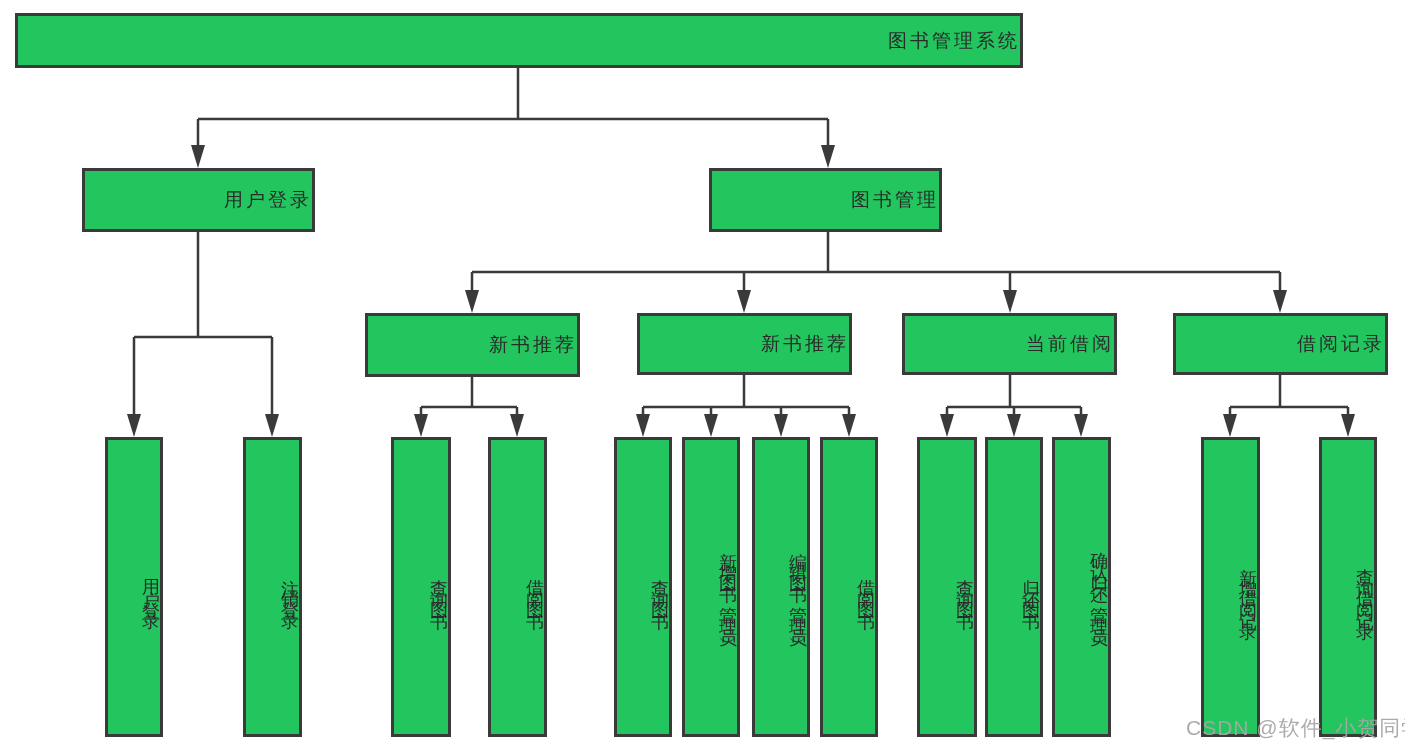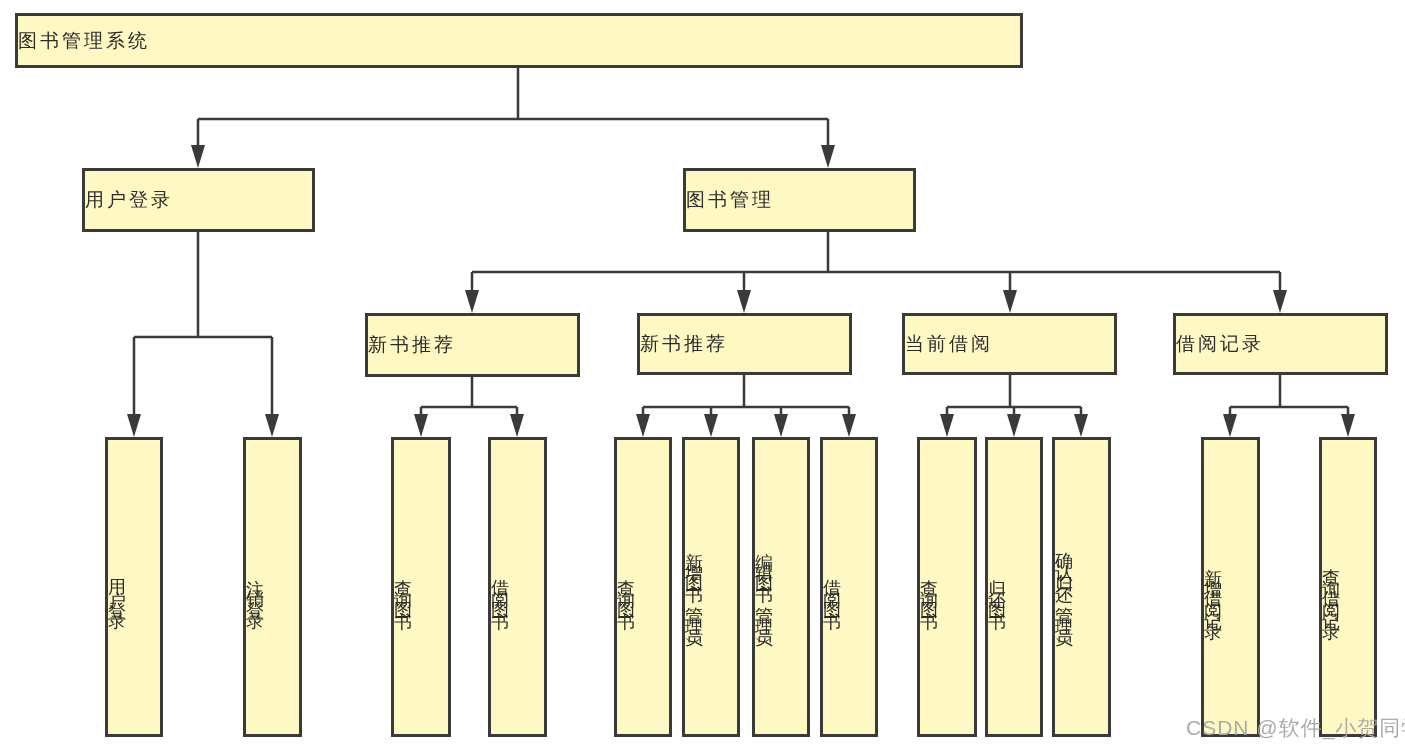--- a/index.html
+++ b/index.html
@@ -4,22 +4,22 @@
 <style>
   html,body { margin:0; padding:0; background:#fff; }
   .canvas {
     position:relative; width:1405px; height:747px; background:#ffffff;
     font-family:"Liberation Sans","DejaVu Sans",sans-serif; overflow:hidden;
     color:#2b2b2b;
   }
   .connectors { position:absolute; left:0; top:0; }
   .box {
     position:absolute; box-sizing:border-box;
-    border:3px solid #3a3a3a; background:#fef9c3;
-    display:flex; align-items:center; justify-content:flex-start;
+    border:3px solid #3a3a3a; background:#22c55e;
+    display:flex; align-items:center; justify-content:flex-end;
     color:#2b2b2b;
   }
   .hbox { font-size:19px; letter-spacing:3px; white-space:nowrap; }
   .vbox { font-size:18px; }
   .vbox .vtext {
     writing-mode:vertical-rl; text-orientation:mixed;
     letter-spacing:11px; line-height:1; white-space:nowrap;
   }
   .watermark {
     position:absolute; left:1186px; top:714px;
@@ -65,21 +65,21 @@
     </g>
   </svg>
 
   <div class="box hbox" style="left:15px;top:13px;width:1008px;height:55px">
     <span>图书管理系统</span>
   </div>
 
   <div class="box hbox" style="left:82px;top:168px;width:233px;height:64px">
     <span>用户登录</span>
   </div>
-  <div class="box hbox" style="left:683px;top:168px;width:233px;height:64px">
+  <div class="box hbox" style="left:709px;top:168px;width:233px;height:64px">
     <span>图书管理</span>
   </div>
 
   <div class="box hbox" style="left:365px;top:313px;width:215px;height:64px">
     <span>新书推荐</span>
   </div>
   <div class="box hbox" style="left:637px;top:313px;width:215px;height:62px">
     <span>新书推荐</span>
   </div>
   <div class="box hbox" style="left:1173px;top:313px;width:215px;height:62px">

